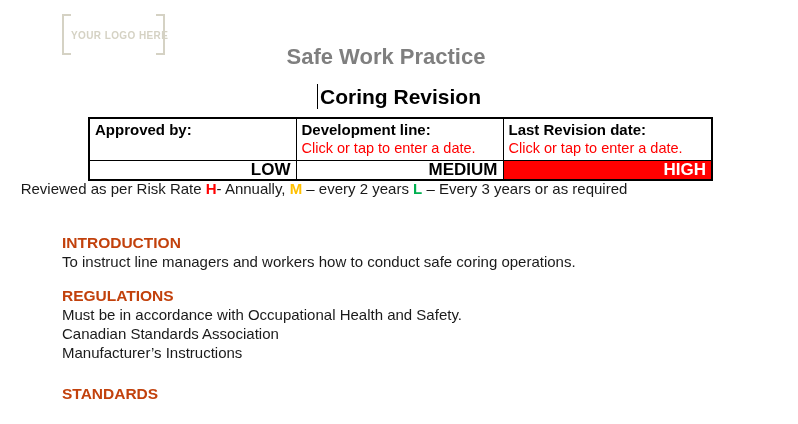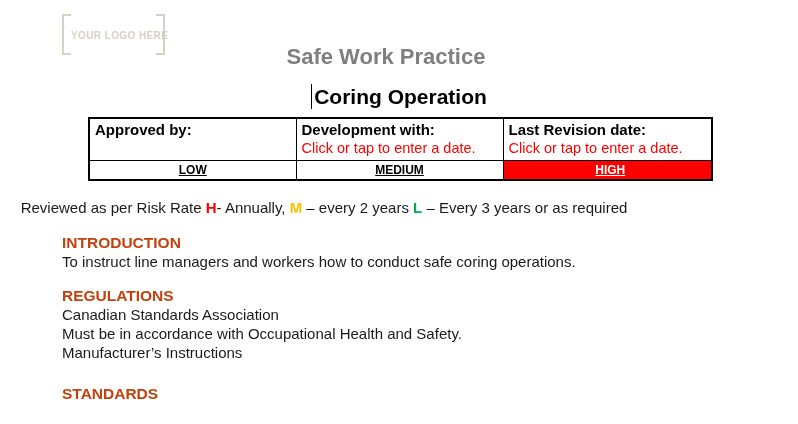--- a/index.html
+++ b/index.html
@@ -117,38 +117,37 @@
   }
   .cell-hint {
     font-size: 14.5px;
     line-height: 19px;
     color: var(--red);
     cursor: pointer;
   }
   .risk-table td.risk {
     height: 18px;
     padding: 0 5px;
-    text-align: center;
+    text-align: right;
     vertical-align: middle;
-    font-size: 12px;
+    font-size: 17px;
     font-weight: bold;
     line-height: 18px;
     color: #000;
-    text-decoration: underline;
   }
   .risk-table td.risk.high {
     background: var(--red);
     color: #ffffff;
     padding-left: 11px;
   }
 
   
   .legend {
     position: absolute;
-    top: 199px;
+    top: 180px;
     left: 0;
     width: 648px;
     text-align: center;
     font-size: 15px;
     color: #1a1a1a;
     white-space: pre-wrap;
   }
   .legend .h { color: var(--red); font-weight: bold; }
   .legend .m { color: var(--gold); font-weight: bold; }
   .legend .l { color: var(--green); font-weight: bold; }
@@ -180,36 +179,36 @@
 
   <div class="logo">
     <span class="bracket left"></span>
     <span class="logo-text">YOUR LOGO HERE</span>
     <span class="bracket right"></span>
   </div>
 
   <div class="header-title">Safe Work Practice</div>
 
   <div class="doc-title">
-    <span class="caret"></span><span>Coring Operation</span>
+    <span class="caret"></span><span>Coring Revision</span>
   </div>
 
   <table class="risk-table">
     <colgroup>
       <col style="width:207px">
       <col style="width:207px">
       <col>
     </colgroup>
     <tbody>
       <tr class="hdr">
         <td>
           <div class="cell-label">Approved by:</div>
         </td>
         <td>
-          <div class="cell-label">Development with:</div>
+          <div class="cell-label">Development line:</div>
           <div class="cell-hint">Click or tap to enter a date.</div>
         </td>
         <td>
           <div class="cell-label">Last Revision date:</div>
           <div class="cell-hint">Click or tap to enter a date.</div>
         </td>
       </tr>
       <tr>
         <td class="risk low">LOW</td>
         <td class="risk medium">MEDIUM</td>
@@ -220,22 +219,22 @@
 
   <div class="legend"><span>Reviewed as per Risk Rate </span><span class="h">H</span><span>- Annually, </span><span class="m">M</span><span> – every 2 years </span><span class="l">L</span><span> – Every 3 years or as required</span></div>
 
   <div class="body-sections">
     <div class="section introduction">
       <div class="section-heading">INTRODUCTION</div>
       <p>To instruct line managers and workers how to conduct safe coring operations.</p>
     </div>
     <div class="section regulations">
       <div class="section-heading">REGULATIONS</div>
+      <p>Must be in accordance with Occupational Health and Safety.</p>
       <p>Canadian Standards Association</p>
-      <p>Must be in accordance with Occupational Health and Safety.</p>
       <p>Manufacturer’s Instructions</p>
     </div>
     <div class="section standards">
       <div class="section-heading">STANDARDS</div>
     </div>
   </div>
 
 </div>
 
 </body></html>

